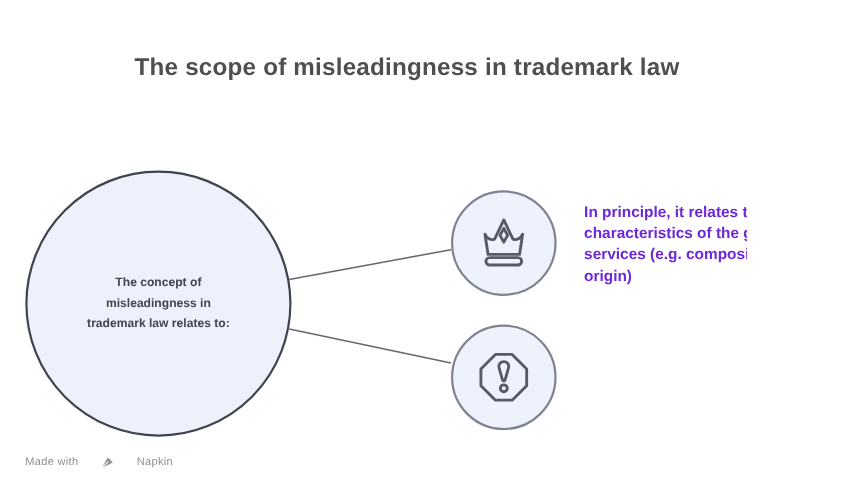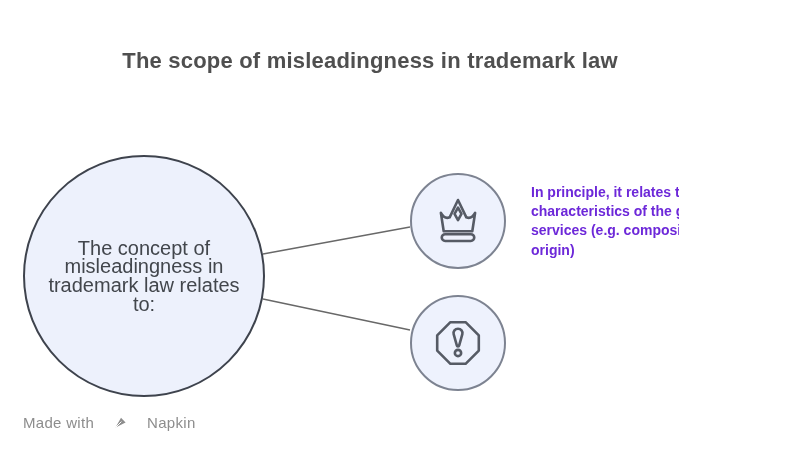--- a/index.html
+++ b/index.html
@@ -44,22 +44,22 @@
     background: #edf1fc;
     border: 2px solid #3e434d;
     box-sizing: border-box;
     display: flex;
     align-items: center;
     justify-content: center;
   }
   .center-label {
     width: 212px;
     text-align: center;
-    font-size: 20px;
-    font-weight: normal;
+    font-size: 11px;
+    font-weight: bold;
     line-height: 18.7px;
     color: #42464c;
     white-space: pre-line;
   }
   .icon-node {
     position: absolute;
     width: 96px;
     height: 96px;
     border-radius: 50%;
     background: #eef2fd;
@@ -91,21 +91,21 @@
   }
   .branch-text-1 { top: 183px; }
   .branch-text-2 { top: 298px; }
   .badge {
     position: absolute;
     left: 23px;
     top: 414px;
     display: flex;
     align-items: center;
     gap: 20px;
-    font-size: 15px;
+    font-size: 10px;
     color: #8d8d8d;
     letter-spacing: 0.3px;
     text-decoration: none;
     cursor: pointer;
   }
   .badge .pen { display: block; }
 </style>
 </head>
 <body>
 

